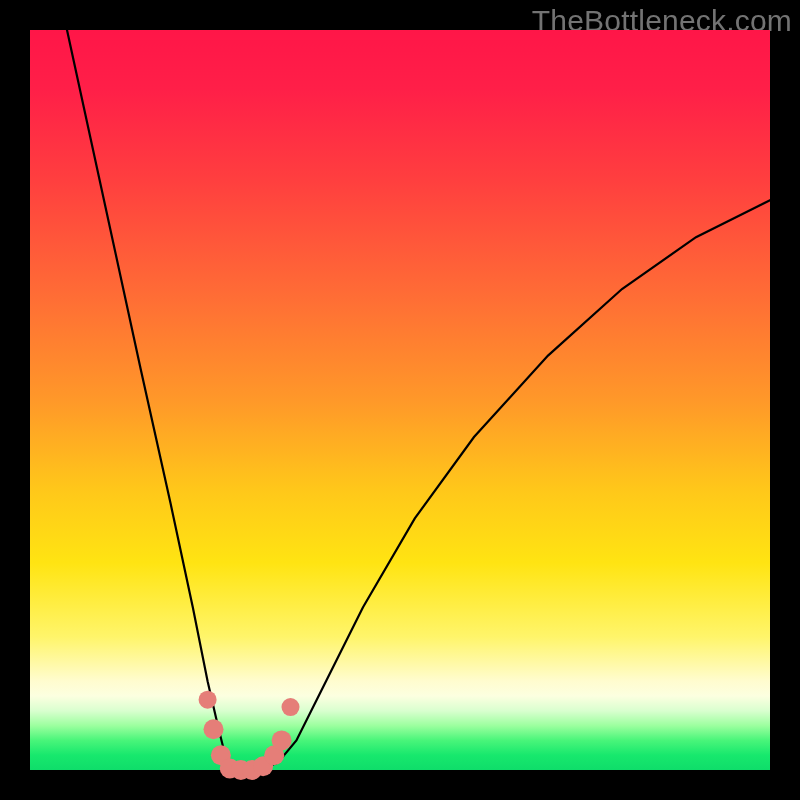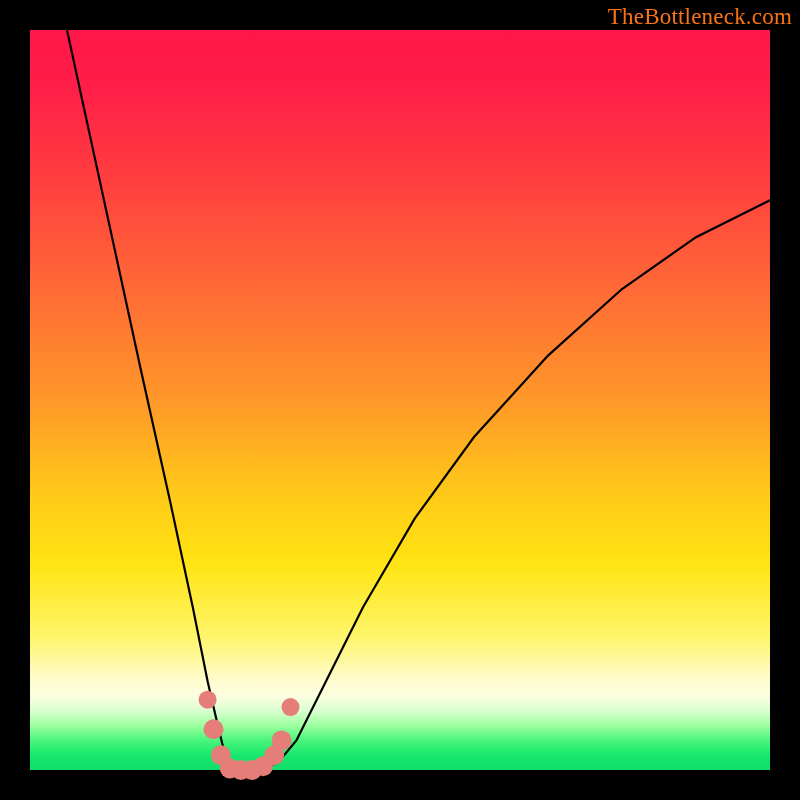--- a/index.html
+++ b/index.html
@@ -40,25 +40,24 @@
       #9cff9f 94%,
       #49f57a 96%,
       #17e86d 98%,
       #0fdd6a 100%
     );
   }
   .watermark {
     position: absolute;
     top: 4px;
     right: 8px;
-    color: #f97316;
-    font-size: 23px;
+    color: #737373;
+    font-size: 30px;
     letter-spacing: 0.2px;
     user-select: none;
-    font-family: Liberation Serif, serif;
   }
   svg.curve {
     position: absolute;
     left: 0;
     top: 0;
     width: 740px;
     height: 740px;
     overflow: visible;
   }
   .curve-path {

